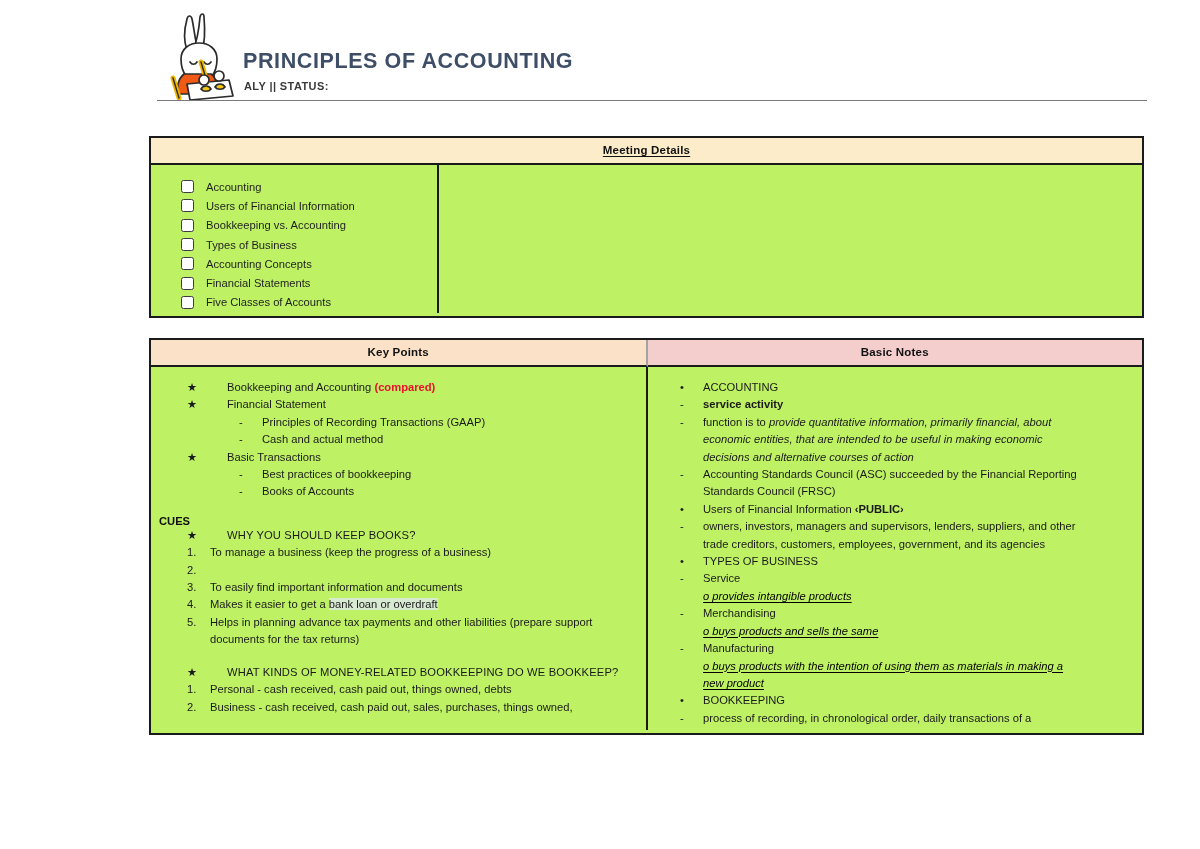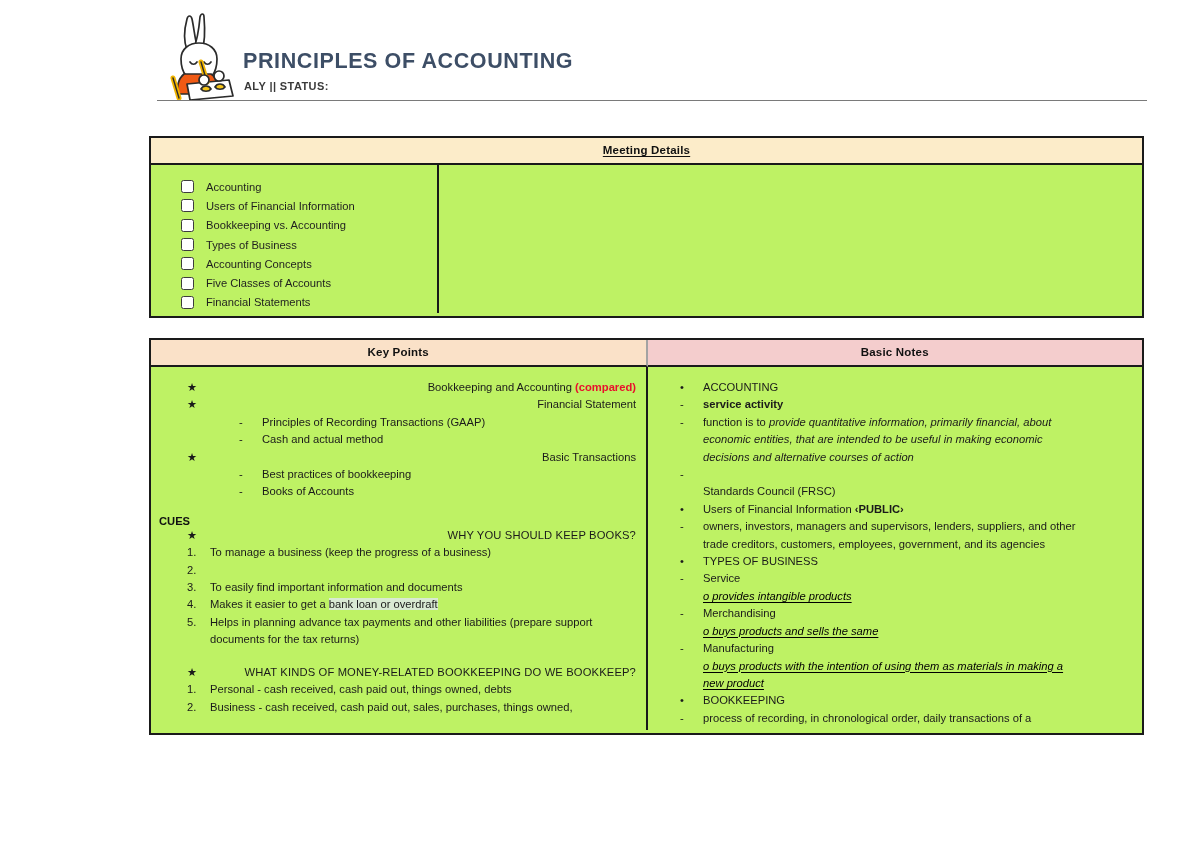--- a/index.html
+++ b/index.html
@@ -71,21 +71,21 @@
   
   .row { display: flex; font-size: 11.2px; color: #1a1a1a; line-height: 17.4px; }
   .row .mark {
     flex: 0 0 auto; text-align: left;
     color: #1a1a1a;
   }
   .row .txt { flex: 1; }
 
   
   .k1 .mark { width: 23px; margin-left: 36px; }
-  .k1 .txt  { padding-left: 17px; text-align: right; }
+  .k1 .txt  { padding-left: 17px; }
   .k2 .mark { width: 23px; margin-left: 88px; }
   .knum .mark { width: 23px; margin-left: 36px; }
   .cues-label { font-size: 11.2px; font-weight: bold; color: #111; margin: 14px 0 0 8px; }
   .spacer { height: 15px; }
 
   
   .n1 .mark { width: 23px; margin-left: 32px; }
   .n-sub { padding-left: 55px; font-size: 11.2px; line-height: 17.4px; }
   .cont { padding-left: 55px; }
 
@@ -162,25 +162,25 @@
           <div class="check-row">
             <span class="checkbox"></span>
             <span class="check-label">Types of Business</span>
           </div>
           <div class="check-row">
             <span class="checkbox"></span>
             <span class="check-label">Accounting Concepts</span>
           </div>
           <div class="check-row">
             <span class="checkbox"></span>
+            <span class="check-label">Financial Statements</span>
+          </div>
+          <div class="check-row">
+            <span class="checkbox"></span>
             <span class="check-label">Five Classes of Accounts</span>
-          </div>
-          <div class="check-row">
-            <span class="checkbox"></span>
-            <span class="check-label">Financial Statements</span>
           </div>
         </div>
       <div class="meet-right"></div>
     </div>
   </div>
 
   <div class="tbl" id="notes-table">
     <div class="notes-headrow">
       <div class="tbl-head head-peach">Key Points</div>
       <div class="tbl-head head-pink">Basic Notes</div>
@@ -267,20 +267,21 @@
             <span class="txt">function is to <span class="ital">provide quantitative information, primarily financial, about</span></span>
           </div>
           <div class="row cont">
             <span class="ital">economic entities, that are intended to be useful in making economic</span>
           </div>
           <div class="row cont">
             <span class="ital">decisions and alternative courses of action</span>
           </div>
           <div class="row n1">
             <span class="mark">-</span>
+            <span class="txt">Accounting Standards Council (ASC) succeeded by the Financial Reporting</span>
           </div>
           <div class="row cont">
             <span>Standards Council (FRSC)</span>
           </div>
           <div class="row n1">
             <span class="mark">•</span>
             <span class="txt">Users of Financial Information <span class="bold">‹PUBLIC›</span></span>
           </div>
           <div class="row n1">
             <span class="mark">-</span>

